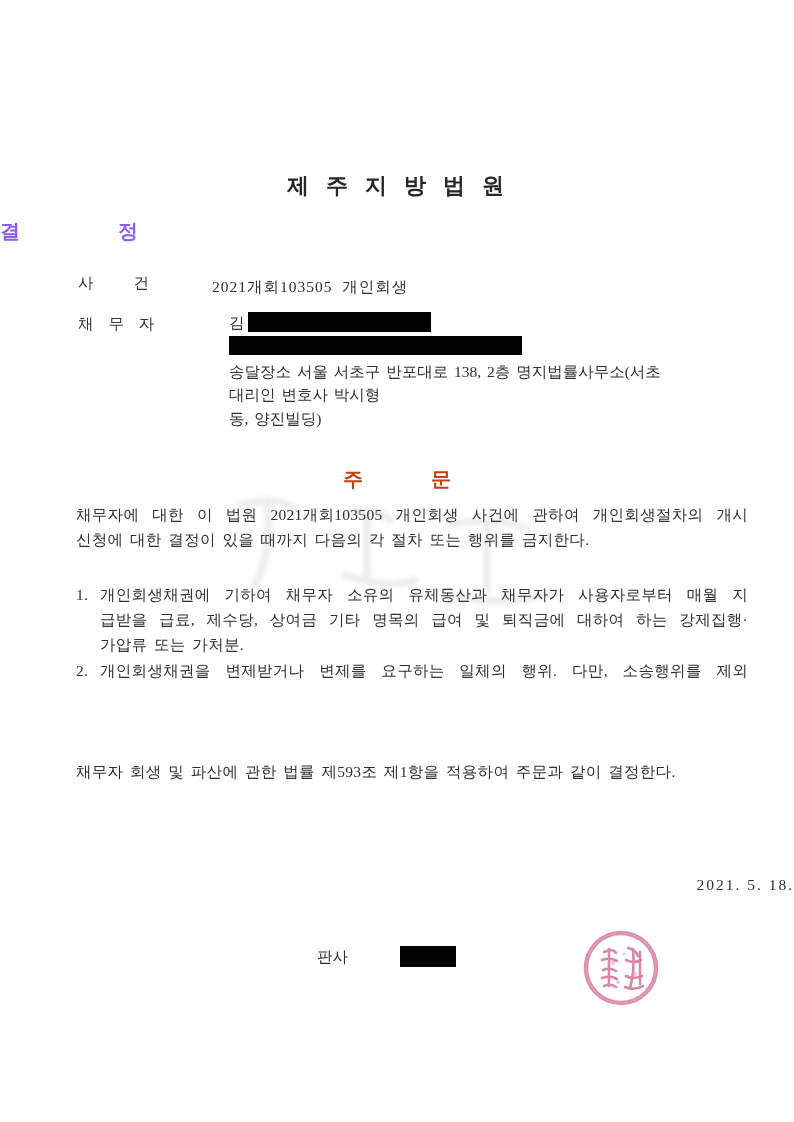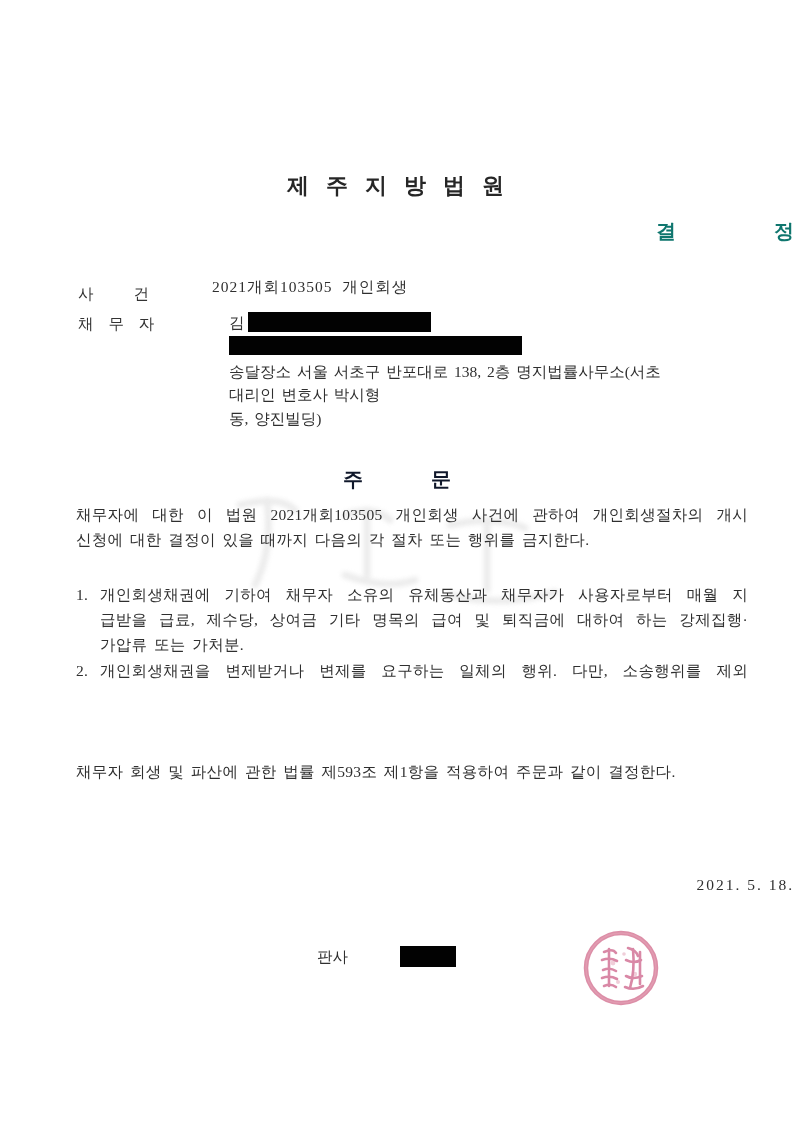--- a/index.html
+++ b/index.html
@@ -19,37 +19,37 @@
 
   .court-title {
     top: 171px; left: 0; width: 794px;
     text-align: center;
     font-size: 22px; font-weight: bold; color: #262626;
     letter-spacing: 17px; padding-left: 14px;
     white-space: nowrap;
   }
   .doc-title {
     top: 218px; left: 0; width: 794px;
-    text-align: right;
-    font-size: 20px; font-weight: bold; color: #0f766e;
+    text-align: left;
+    font-size: 20px; font-weight: bold; color: #8b5cf6;
     word-spacing: 93px;
     white-space: nowrap;
   }
   .section-heading {
     left: 0; width: 794px;
     text-align: center;
-    font-size: 20px; font-weight: bold; color: #0f172a;
+    font-size: 20px; font-weight: bold; color: #c2410c;
     word-spacing: 63px;
     white-space: nowrap;
   }
   .heading-order  { top: 466px; }
   .heading-reason { top: 721px; }
 
   .field-label { left: 78px; white-space: nowrap; color: #333; }
-  .label-case   { top: 284px; word-spacing: 36px; text-align: right; }
+  .label-case   { top: 273px; word-spacing: 36px; text-align: right; }
   .label-debtor { top: 314px; word-spacing: 11px; }
 
   .case-value { top: 277px; left: 212px; letter-spacing: 1px; white-space: pre; }
 
   .debtor-name-line { top: 312px; left: 229px; white-space: nowrap; }
   .redact-inline {
     display: inline-block;
     width: 183px; height: 20px;
     background: #020202;
     vertical-align: -4px;

